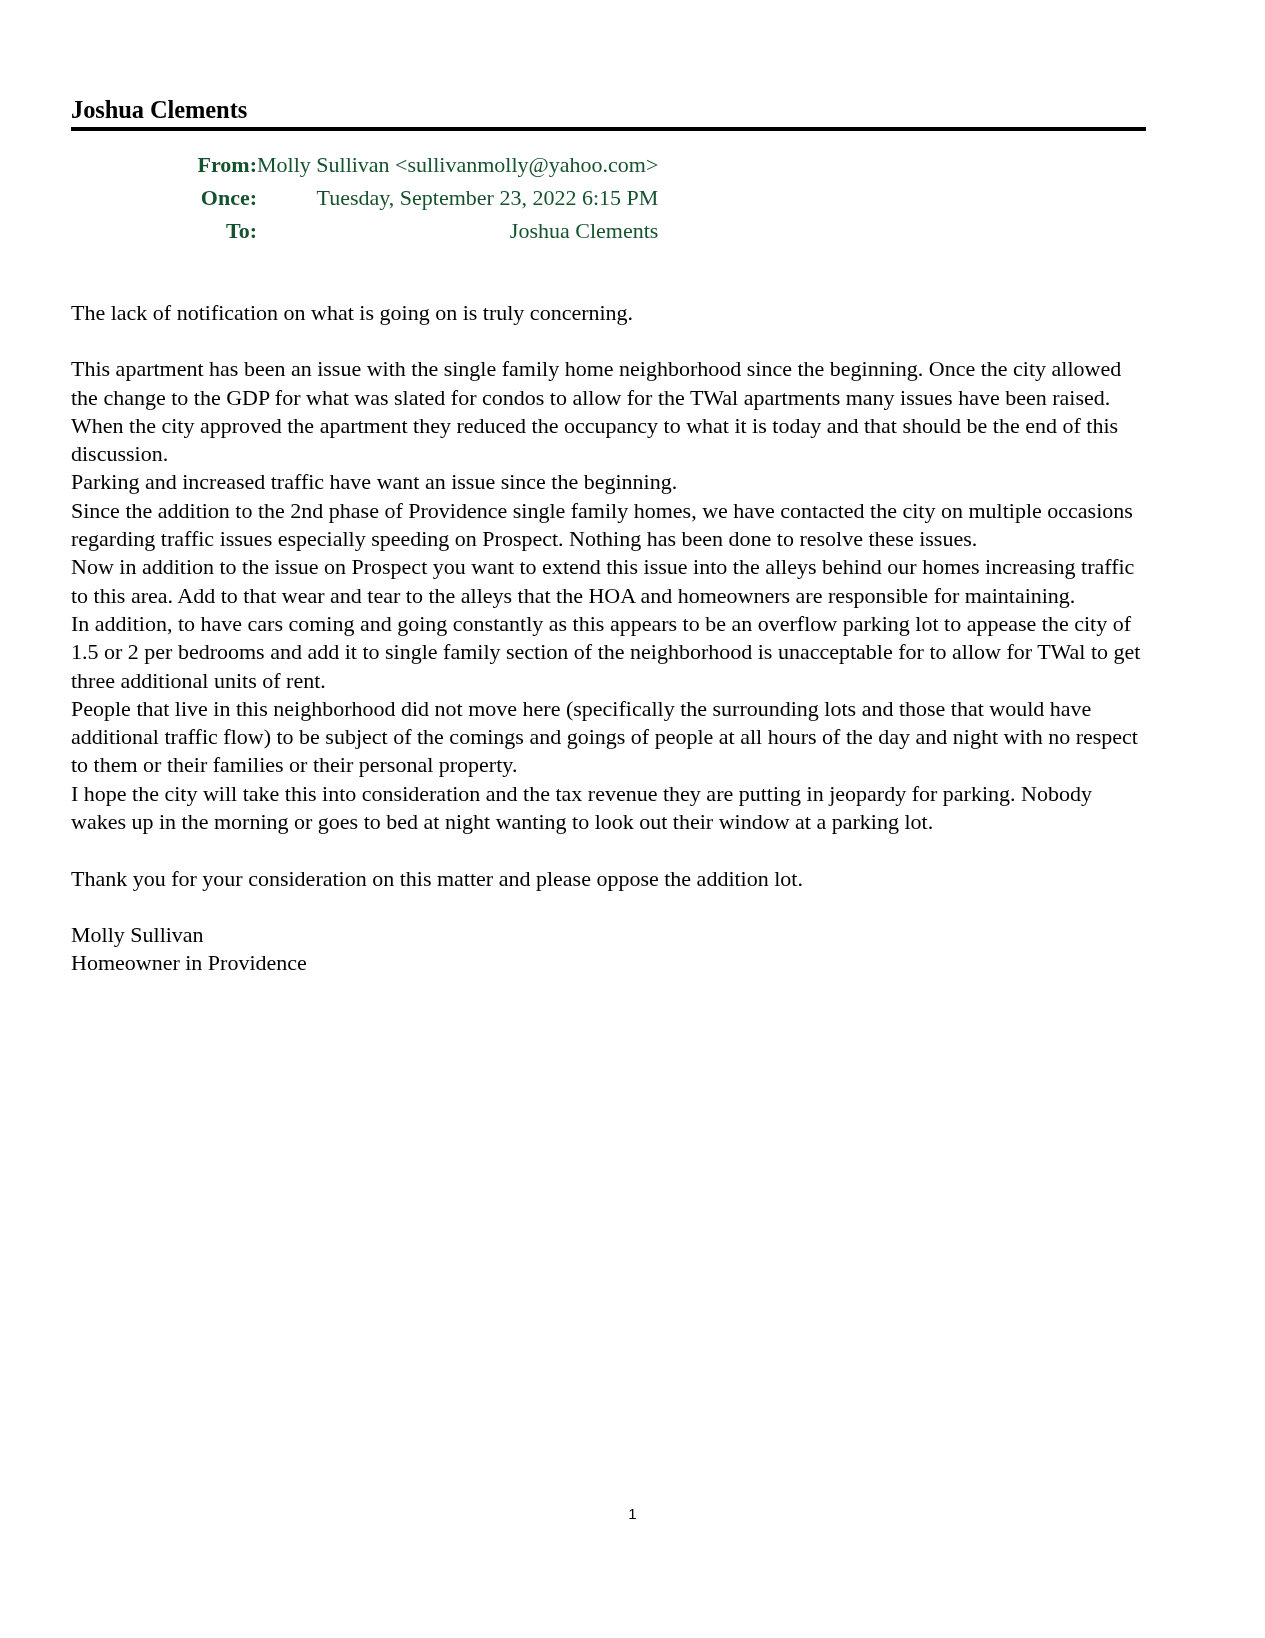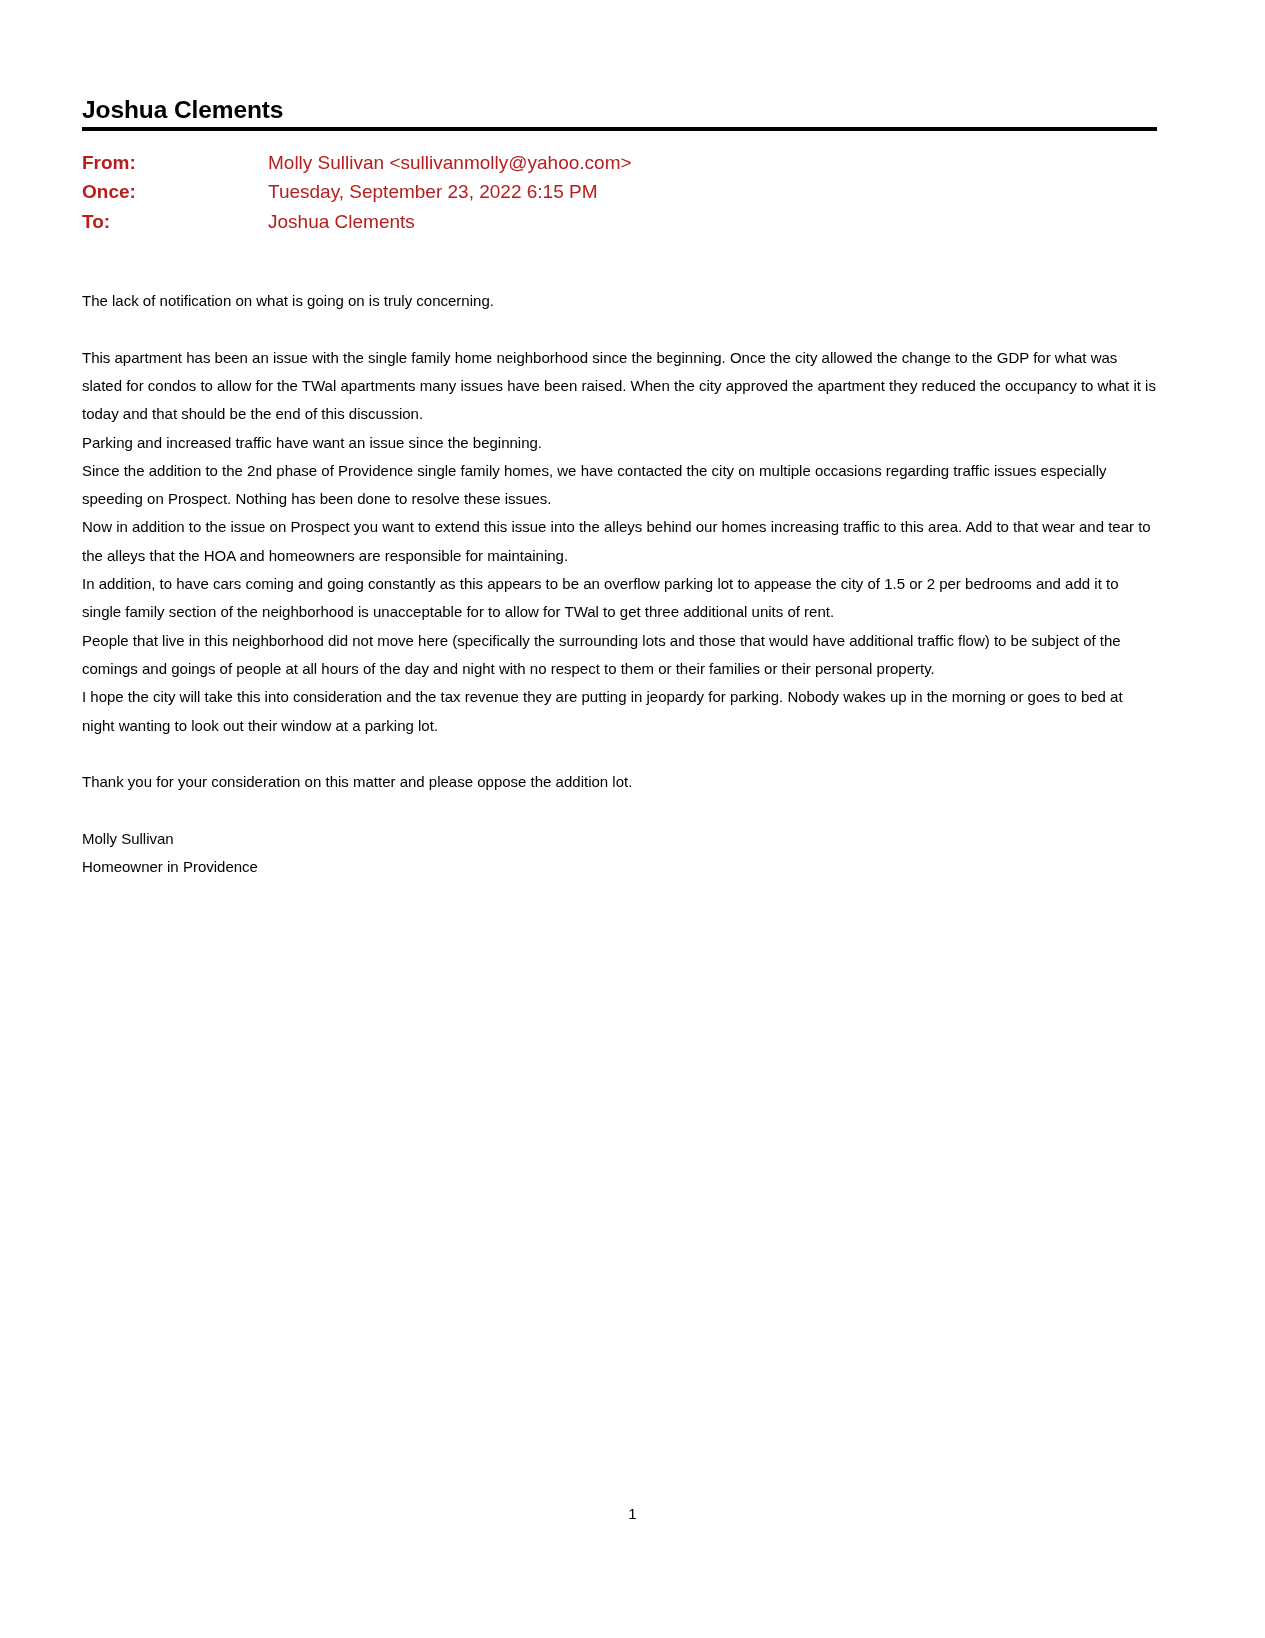--- a/index.html
+++ b/index.html
@@ -14,23 +14,24 @@
   .page {
     position: relative;
     width: 1265px;
     height: 1638px;
     background: #ffffff;
     box-sizing: border-box;
     overflow: hidden;
   }
   .content {
     position: absolute;
-    left: 82px;
+    left: 71px;
     top: 96px;
     width: 1075px;
+    font-family: Liberation Serif, serif;
   }
 
   
   .doc-title {
     font-size: 24.5px;
     font-weight: bold;
     letter-spacing: -0.1px;
     line-height: 1.15;
     margin: 0;
     padding: 0 0 3px 0;
@@ -45,38 +46,39 @@
 
   
   .fields {
     border-collapse: collapse;
     margin: 0;
     padding: 0;
   }
   .fields tr { vertical-align: top; }
   .fields td {
     padding: 0 0 5px 0;
-    font-size: 19px;
+    font-size: 22px;
     line-height: 1.28;
-    color: #b91c1c;
+    color: #14532d;
     white-space: nowrap;
+    text-align: right;
   }
   .fields td.label {
     font-weight: bold;
     width: 186px;
     padding-right: 0;
   }
   .fields td.value {
     font-weight: normal;
   }
 
   
   .body-block {
     margin-top: 48px;
-    font-size: 15px;
+    font-size: 22px;
     line-height: 28.3px;
     color: #000;
   }
   .para {
     margin: 0;
     padding: 0;
   }
   .spacer-line {
     height: 28.3px;
   }

